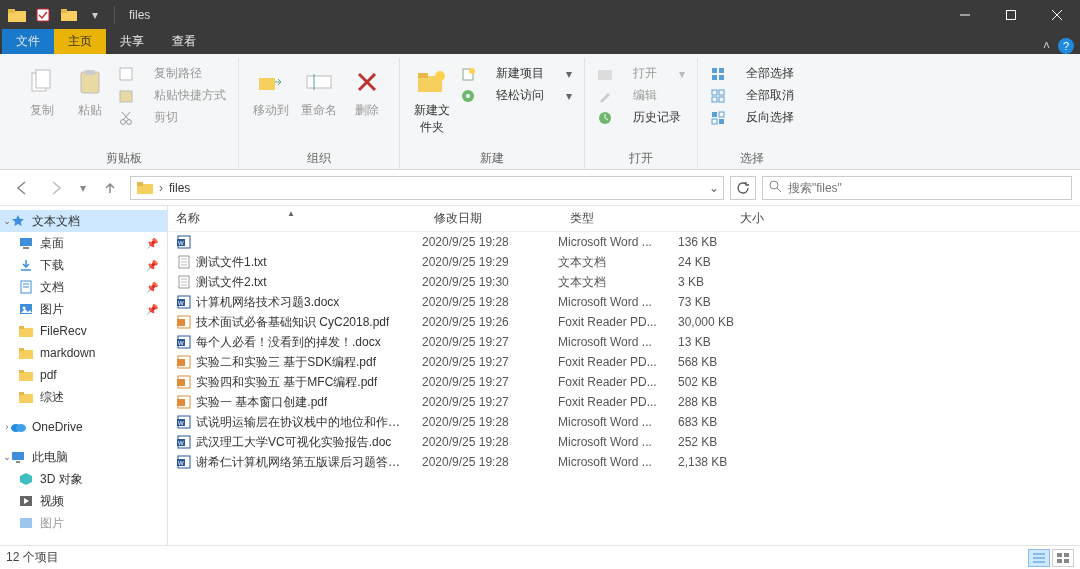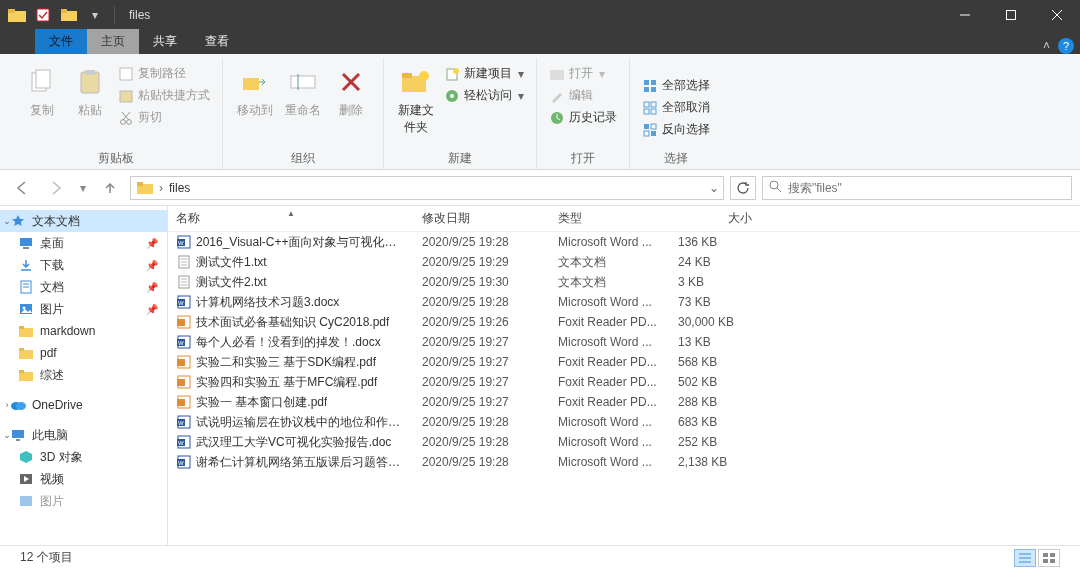--- a/index.html
+++ b/index.html
@@ -8,35 +8,35 @@
   
   .titlebar { height: 30px; background: #3a3a3a; color: #fff; display: flex; align-items: center; }
   .qat { display: flex; align-items: center; padding-left: 6px; gap: 4px; }
   .qat-icon { width: 22px; height: 22px; display: flex; align-items: center; justify-content: center; }
   .titlebar .title { margin-left: 10px; color: #ddd; font-size: 12px; }
   .titlebar .spacer { flex: 1; }
   .tb-btn { width: 46px; height: 30px; display: flex; align-items: center; justify-content: center; color: #fff; }
   
   .tabs { height: 24px; background: #3a3a3a; display: flex; align-items: flex-end; padding: 0 2px; position: relative; }
   .tab { padding: 4px 14px 4px 14px; font-size: 12px; color: #eee; cursor: default; }
-  .tab.file { background: #1979ca; color: #0f172a; margin-left: 33px; }
-  .tab.active { background: #a3a3a3; color: #333; font-family: Liberation Serif, serif; }
+  .tab.file { background: #1979ca; color: #e5e5e5; }
+  .tab.active { background: #eab308; color: #333; font-family: Liberation Serif, serif; }
   .tab-rightarea { position: absolute; right: 6px; display: flex; align-items: center; gap: 8px; }
   .tab-rightarea .chev { color: #ccc; font-size: 12px; }
   .tab-rightarea .help { width: 16px; height: 16px; border-radius: 50%; background: #1f8ae0; color: #fff; font-size: 11px; display: flex; align-items: center; justify-content: center; }
   
   .ribbon { height: 116px; background: #f5f6f7; border-bottom: 1px solid #d9d9d9; display: flex; padding: 4px 10px 0 10px; }
   .ribbon-group { display: flex; flex-direction: column; align-items: stretch; border-right: 1px solid #e3e3e3; padding: 0 8px; }
-  .ribbon-group:last-child { border-right: none; margin-top: 12px; }
+  .ribbon-group:last-child { border-right: none; }
   .ribbon-group .gbody { flex: 1; display: flex; align-items: flex-start; padding-top: 4px; }
   .ribbon-group .glabel { text-align: center; font-size: 12px; color: #666; padding: 2px 0; }
   .rb-bigbtn { width: 48px; display: flex; flex-direction: column; align-items: center; gap: 4px; padding: 4px 2px; text-align: center; font-size: 12px; color: #333; }
   .rb-bigbtn.disabled { color: #999; }
   .rb-ico { width: 32px; height: 32px; display: flex; align-items: center; justify-content: center; }
-  .rb-smallrow { display: flex; align-items: center; gap: 4px; font-size: 12px; color: #333; padding: 1px 0; }
+  .rb-smallrow { display: flex; align-items: center; gap: 20px; font-size: 12px; color: #333; padding: 1px 0; }
   .rb-smallrow.disabled { color: #999; }
   .rb-smallico { width: 16px; height: 16px; display: flex; align-items: center; justify-content: center; }
   .rb-col { display: flex; flex-direction: column; justify-content: flex-start; gap: 3px; padding: 2px 4px; }
   
   .addressbar { height: 36px; display: flex; align-items: center; padding: 0 8px; gap: 6px; border-bottom: 1px solid #e3e3e3; }
   .nav-btn { width: 28px; height: 28px; display: flex; align-items: center; justify-content: center; color: #888; }
   .breadcrumb { flex: 1; border: 1px solid #ccc; height: 24px; display: flex; align-items: center; padding: 0 6px; gap: 6px; font-size: 12px; color: #333; position: relative; }
   .breadcrumb .bchev { color: #666; }
   .breadcrumb .bdropdown { position: absolute; right: 4px; color: #666; }
   .searchbox { width: 310px; height: 24px; border: 1px solid #ccc; display: flex; align-items: center; padding: 0 6px; gap: 6px; color: #888; }
@@ -49,33 +49,33 @@
   .side-item.group { padding-left: 10px; }
   .side-item.sel { background: #cde8ff; }
   .side-item .expand { position: absolute; left: 2px; color: #666; font-size: 9px; width: 10px; text-align: center; }
   .side-item .pin { position: absolute; right: 8px; color: #777; font-size: 10px; }
   .side-ico { width: 16px; height: 16px; display: flex; align-items: center; justify-content: center; }
   .filepane { flex: 1; display: flex; flex-direction: column; min-width: 0; }
   .col-headers { display: flex; height: 26px; align-items: center; border-bottom: 1px solid #eee; color: #444; font-size: 12px; }
   .col-headers div { padding: 0 8px; }
   .col-name { flex: 0 0 246px; position: relative; }
   .col-name .sortmark { position: absolute; left: 50%; top: -1px; transform: translateX(-50%); font-size: 8px; color: #666; }
-  .col-date { flex: 0 0 136px; }
+  .col-date { flex: 0 0 136px; margin-left: 12px; }
   .col-type { flex: 0 0 120px; }
   .col-size { flex: 0 0 90px; text-align: right; }
   .filelist { flex: 1; overflow-y: auto; }
   .filerow { display: flex; height: 20px; align-items: center; font-size: 12px; color: #333; }
   .filerow .c-name { flex: 0 0 246px; padding: 0 8px; display: flex; align-items: center; gap: 4px; overflow: hidden; white-space: nowrap; }
   .filerow .c-name .fname { overflow: hidden; text-overflow: ellipsis; }
   .filerow .c-date { flex: 0 0 136px; padding: 0 8px; color: #555; }
   .filerow .c-type { flex: 0 0 120px; padding: 0 8px; color: #555; overflow: hidden; white-space: nowrap; text-overflow: ellipsis; }
   .filerow .c-size { flex: 0 0 90px; padding: 0 8px; color: #555; }
   .file-ico { width: 16px; height: 16px; display: flex; align-items: center; justify-content: center; flex: 0 0 16px; }
   
-  .statusbar { height: 24px; border-top: 1px solid #e3e3e3; display: flex; align-items: center; padding: 0 20px; font-size: 12px; color: #444; }
+  .statusbar { height: 24px; border-top: 1px solid #e3e3e3; display: flex; align-items: center; padding: 0 6px; font-size: 12px; color: #444; }
   .statusbar .spacer { flex: 1; }
   .view-toggle { width: 22px; height: 18px; border: 1px solid #ccc; display: flex; align-items: center; justify-content: center; margin-left: 2px; }
   .view-toggle.active { background: #cde8ff; border-color: #8bbbe8; }
 </style>
 </head>
 <body>
 
 <div class="window">
 
   <div class="titlebar">
@@ -431,20 +431,29 @@
         <span>图片</span>
         <span class="pin">📌</span>
       </div>
       <div class="side-item">
         <span class="side-ico">
             <svg width="14" height="11">
               <rect x="0" y="2" width="14" height="9" fill="#f7cf5f"></rect>
               <rect x="0" y="0" width="5" height="3" fill="#e6b84a"></rect>
             </svg>
           </span>
+        <span>FileRecv</span>
+      </div>
+      <div class="side-item">
+        <span class="side-ico">
+            <svg width="14" height="11">
+              <rect x="0" y="2" width="14" height="9" fill="#f7cf5f"></rect>
+              <rect x="0" y="0" width="5" height="3" fill="#e6b84a"></rect>
+            </svg>
+          </span>
         <span>markdown</span>
       </div>
       <div class="side-item">
         <span class="side-ico">
             <svg width="14" height="11">
               <rect x="0" y="2" width="14" height="9" fill="#f7cf5f"></rect>
               <rect x="0" y="0" width="5" height="3" fill="#e6b84a"></rect>
             </svg>
           </span>
         <span>pdf</span>
@@ -517,21 +526,20 @@
       <div class="filelist" id="filelist">
           <div class="filerow">
             <div class="c-name">
               <span class="file-ico">
                 <svg width="14" height="14">
                   <rect x="1" y="1" width="12" height="12" fill="#fff" stroke="#2b579a"></rect>
                   <rect x="0" y="4" width="8" height="7" fill="#2b579a"></rect>
                   <text x="1" y="10" font-size="6" fill="#fff" font-family="sans-serif">W</text>
                 </svg>
               </span>
-              <span class="fname">2016_Visual-C++面向对象与可视化程...</span>
             </div>
             <div class="c-date">2020/9/25 19:28</div>
             <div class="c-type">Microsoft Word ...</div>
             <div class="c-size">136 KB</div>
           </div>
           <div class="filerow">
             <div class="c-name">
               <span class="file-ico">
                 <svg width="12" height="14">
                   <rect x="1" y="1" width="10" height="12" fill="#fff" stroke="#999"></rect>

